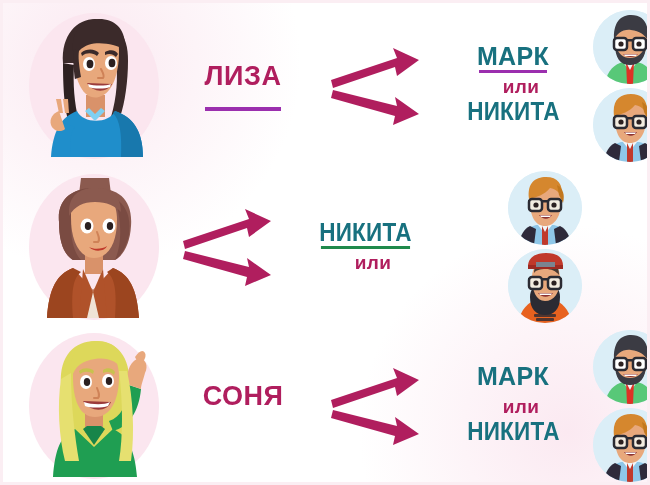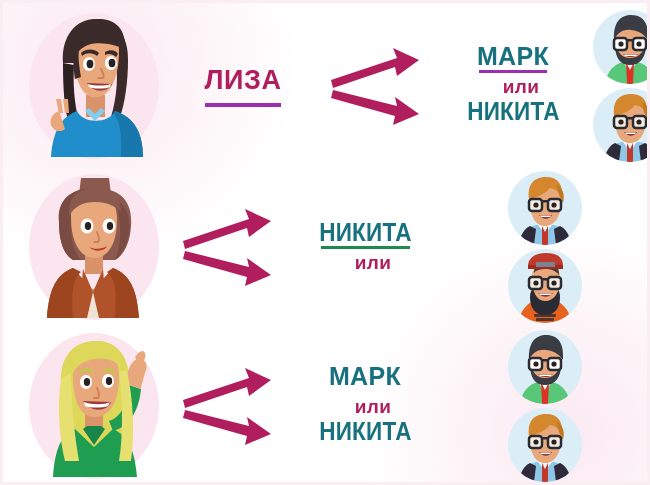--- a/index.html
+++ b/index.html
@@ -82,21 +82,21 @@
     justify-content: center;
     align-items: center;
   }
   .src-name {
     position: relative;
     font-size: 27px;
     font-weight: 700;
     letter-spacing: 0.5px;
     color: #b01e5e;
     font-family: "Liberation Sans", sans-serif;
-    padding-bottom: 11px;
+    padding-bottom: 19px;
     white-space: nowrap;
   }
   .src-name .uline {
     position: absolute;
     left: 0; right: 0; bottom: 0;
     height: 4px;
   }
 
   
   .arrows-cell {
@@ -406,20 +406,26 @@
         <ellipse cx="91" cy="54" rx="6" ry="7" fill="#ffffff"></ellipse>
         <ellipse cx="92" cy="54" rx="3.2" ry="4" fill="#2b2020"></ellipse>
 
         <path d="M80 61 C82 66 83 69 81 71 L77 71" stroke="#cf8257" stroke-width="2" fill="none" stroke-linecap="round"></path>
 
         <path d="M66 74 C74 86 90 85 94 75 Z" fill="#9b3b3b"></path>
         <path d="M67 75 C75 78 88 78 93 75 L91 79 C85 81 73 81 68 79 Z" fill="#ffffff"></path>
       </svg>
     </div>
 
+    <div class="src-name-cell">
+      <div class="src-name no-uline">
+        <span>СОНЯ</span>
+        
+      </div>
+    </div>
 
     <div class="arrows-cell">
       <svg class="arrows-svg" width="96" height="92" viewBox="0 0 96 92">
         <path d="M4 40 L70 18 L66 8 L92 20 L70 36 L68 27 L6 48 Z" fill="#b01e5e"></path>
         <path d="M4 58 L68 76 L66 85 L92 74 L68 57 L70 66 L6 50 Z" fill="#b01e5e"></path>
       </svg>
     </div>
 
     <div class="results-cell">
       <div class="res-name no-uline">

